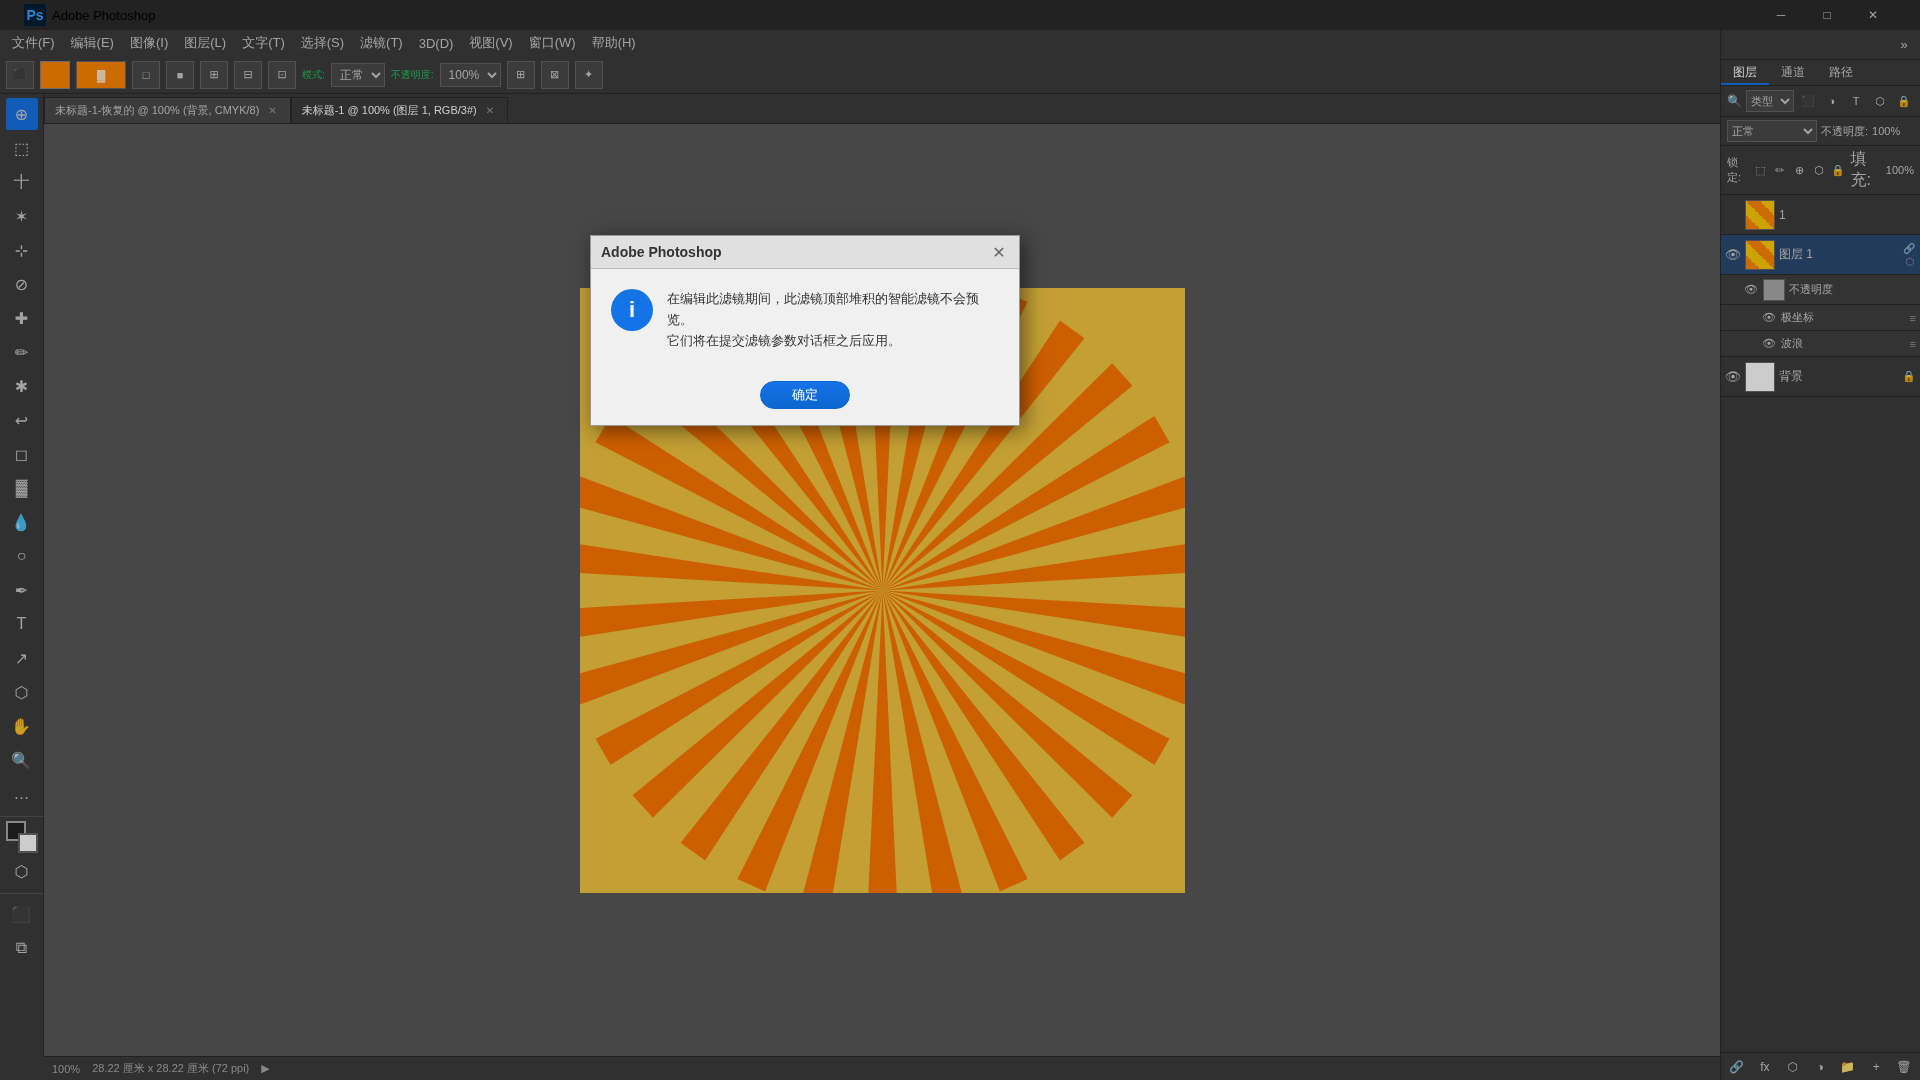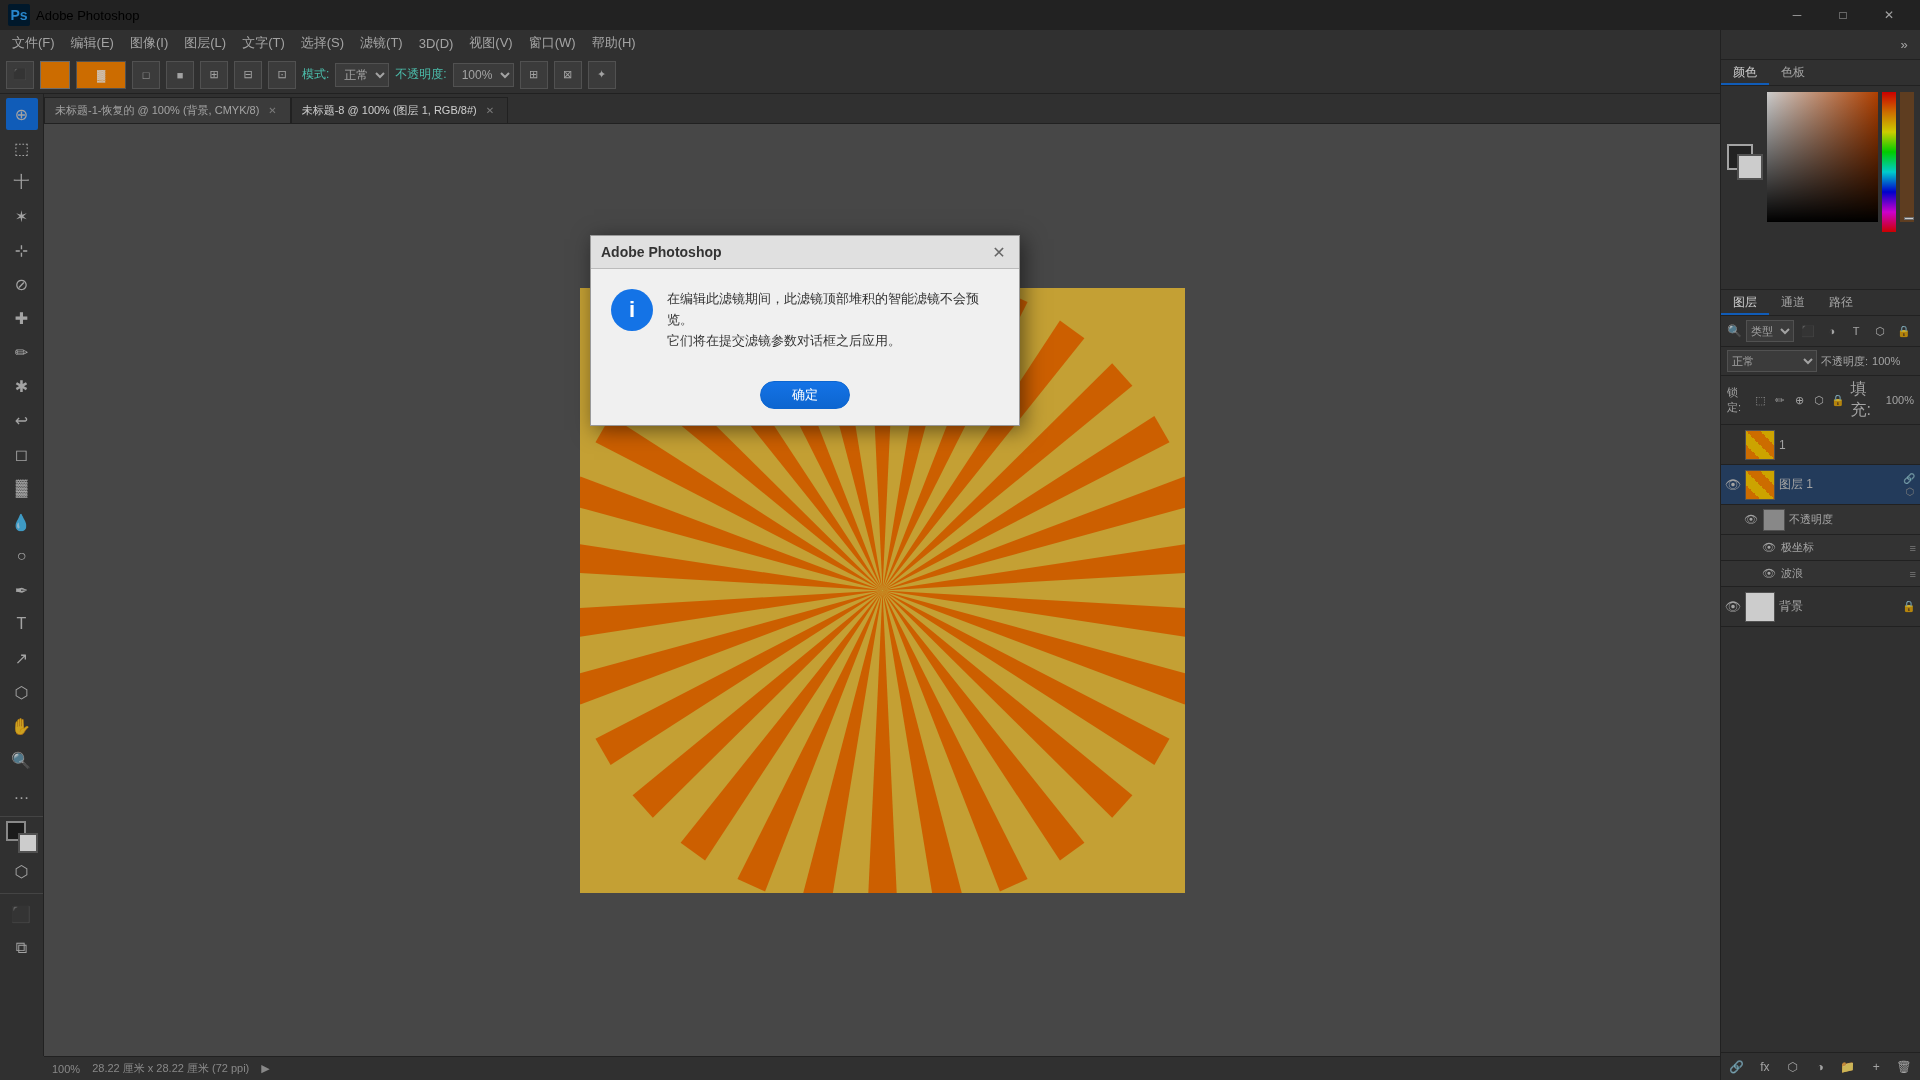--- a/index.html
+++ b/index.html
@@ -14,21 +14,21 @@
     }
 
     
     #titlebar {
       width: 100%;
       height: 30px;
       background: #2b2b2b;
       display: flex;
       align-items: center;
       justify-content: space-between;
-      padding: 0 8px;
+      padding: 0 24px;
       position: absolute;
       top: 0; left: 0;
       z-index: 10;
     }
     #titlebar-left {
       display: flex;
       align-items: center;
       gap: 6px;
     }
     #ps-logo {
@@ -96,22 +96,22 @@
       cursor: pointer;
       font-size: 11px;
     }
     .toolbar-swatch {
       width: 30px; height: 28px;
       background: #ff8800;
       border: 1px solid #888;
       cursor: pointer;
     }
     .toolbar-label {
-      color: #5eead4;
-      font-size: 12px;
+      color: #22c55e;
+      font-size: 10px;
     }
     .toolbar-select {
       height: 24px;
       background: #4a4a4a;
       border: 1px solid #666;
       color: #ccc;
       font-size: 12px;
       padding: 0 4px;
       cursor: pointer;
     }
@@ -690,21 +690,21 @@
     <div class="tool-btn">⧉</div>
   </div>
 </div>
 
 <div id="tabs-bar">
   <div class="tab">
     <span style="font-size:11px;">未标题-1-恢复的 @ 100% (背景, CMYK/8)</span>
     <span class="tab-close">✕</span>
   </div>
   <div class="tab active">
-    <span style="font-size:11px;">未标题-8 @ 100% (图层 1, RGB/8#)</span>
+    <span style="font-size:11px;">未标题-1 @ 100% (图层 1, RGB/3#)</span>
     <span class="tab-close">✕</span>
   </div>
 </div>
 
 <div id="canvas-area">
   <div id="sunburst-canvas">
     <svg id="sunburst-svg" viewBox="0 0 600 600" xmlns="http://www.w3.org/2000/svg">
 
       <rect width="600" height="600" fill="#f5c842"></rect>
 
@@ -743,43 +743,20 @@
       </g>
     </svg>
   </div>
 </div>
 
 <div id="right-panel">
   <div id="right-panel-header">
     <div class="right-panel-icon">»</div>
   </div>
 
-  <div id="color-panel">
-    <div id="color-panel-tabs">
-      <div class="panel-tab active">颜色</div>
-      <div class="panel-tab">色板</div>
-    </div>
-    <div id="color-picker-area">
-      <div class="color-swatches-row">
-        <div class="fg-bg-swatches">
-          <div class="fg-swatch"></div>
-          <div class="bg-swatch"></div>
-        </div>
-        <div style="flex:1;">
-          <div class="gradient-row">
-            <div id="color-gradient" style="background: linear-gradient(to bottom, rgba(0,0,0,0), rgba(0,0,0,1)), linear-gradient(to right, rgba(255,255,255,1), rgba(220,80,0,1)); flex:1; height:130px;"></div>
-            <div id="color-hue-bar"></div>
-            <div style="width:14px;height:130px;position:relative;background:rgba(255,120,0,0.3);cursor:pointer;">
-              <div style="position:absolute;bottom:2px;right:0;width:10px;height:3px;background:white;border:1px solid #888;"></div>
-            </div>
-          </div>
-        </div>
-      </div>
-    </div>
-  </div>
 
   <div id="layers-panel">
     <div id="layers-panel-tabs">
       <div class="panel-tab active">图层</div>
       <div class="panel-tab">通道</div>
       <div class="panel-tab">路径</div>
     </div>
 
     <div id="layers-search">
       <span style="color:#ccc;font-size:12px;">🔍</span>

